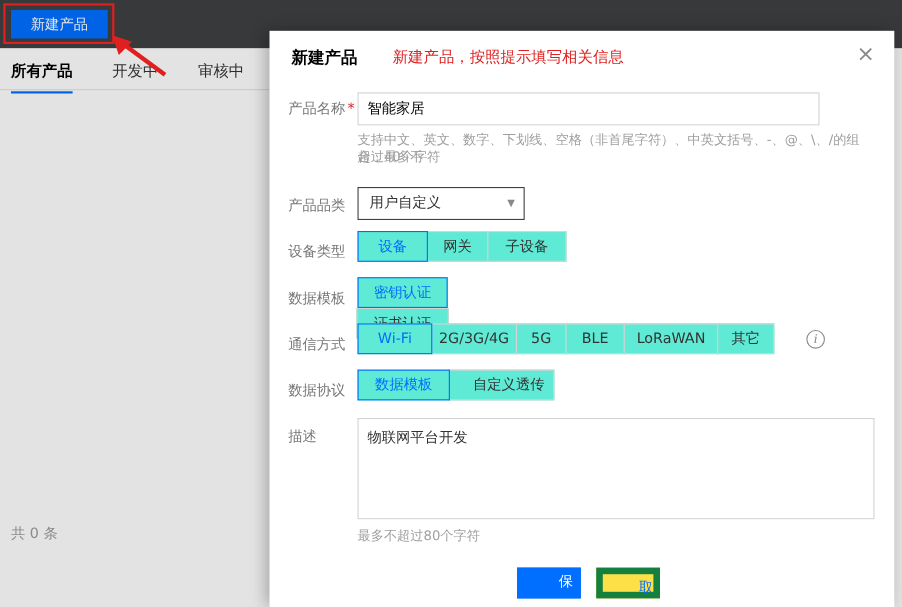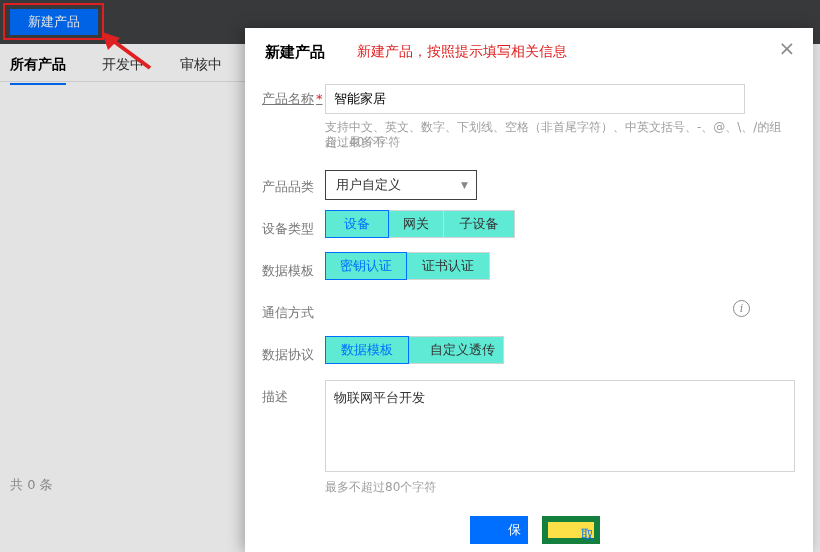--- a/index.html
+++ b/index.html
@@ -105,47 +105,55 @@
 <svg class="red-arrow" viewBox="0 0 64 44">
   <line x1="52" y1="38" x2="14" y2="10" stroke="#e02020" stroke-width="4"></line>
   <polygon points="4,2 22,8 10,20" fill="#e02020"></polygon>
 </svg>
 
 <div class="modal">
   <div class="m-title">新建产品</div>
   <div class="m-annotation">新建产品，按照提示填写相关信息</div>
   <div class="m-close">×</div>
 
-  <div class="f-label" style="top:62px;text-decoration:underline;">
+  <div class="f-label" style="top:62px;">
     <span>产品名称</span><span class="req">*</span>
   </div>
   <input class="name-input" type="text" value="智能家居" style="">
   <div class="help" style="top:92px; width:478px;">支持中文、英文、数字、下划线、空格（非首尾字符）、中英文括号、-、@、\、/的组合，最多不</div>
   <div class="help" style="top:107px;">超过40个字符</div>
 
   <div class="f-label" style="top:150px;">产品品类</div>
   <div class="select">
     <span>用户自定义</span>
     <span class="chev">▼</span>
   </div>
 
   <div class="f-label" style="top:192px;">设备类型</div>
   <div class="btn-group" style="top:182px;">
     <button class="opt-btn sel" style="width:64px;">设备</button>
     <button class="opt-btn" style="width:56px;">网关</button>
     <button class="opt-btn" style="width:72px;">子设备</button>
   </div>
 
   <div class="f-label" style="top:234px;">数据模板</div>
-  <div class="btn-group" style="top:224px;">
+  <div class="btn-group" style="top:224px;flex-direction:column;">
     <button class="opt-btn sel" style="width:82px;">密钥认证</button>
     <button class="opt-btn" style="width:84px;">证书认证</button>
   </div>
 
   <div class="f-label" style="top:276px;">通信方式</div>
+  <div class="btn-group" style="top:266px;">
+    <button class="opt-btn sel" style="width:68px;">Wi-Fi</button>
+    <button class="opt-btn" style="width:78px;">2G/3G/4G</button>
+    <button class="opt-btn" style="width:46px;">5G</button>
+    <button class="opt-btn" style="width:54px;">BLE</button>
+    <button class="opt-btn" style="width:86px;">LoRaWAN</button>
+    <button class="opt-btn" style="width:52px;">其它</button>
+  </div>
   <div class="info-icon">i</div>
 
   <div class="f-label" style="top:318px;">数据协议</div>
   <div class="btn-group" style="top:308px;">
     <button class="opt-btn sel" style="width:84px;">数据模板</button>
     <button class="opt-btn" style="width:96px;padding-left:13px;">自定义透传</button>
   </div>
 
   <div class="f-label" style="top:360px;">描述</div>
   <textarea class="desc-area" style="">物联网平台开发</textarea>

